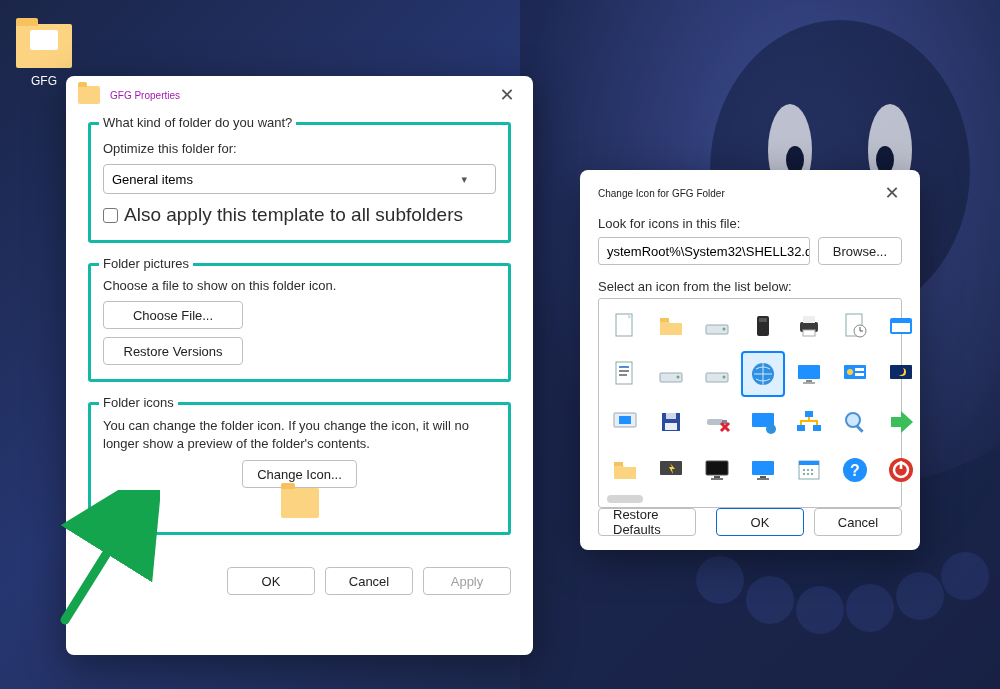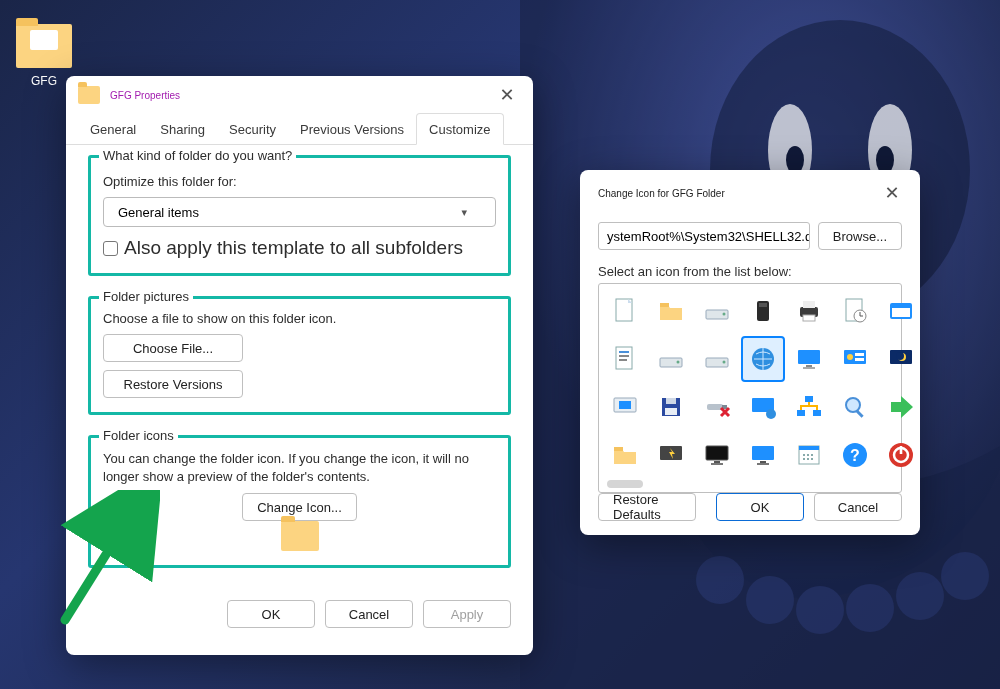--- a/index.html
+++ b/index.html
@@ -45,21 +45,21 @@
   .tab.active { background:#fff; border:1px solid #ddd; border-bottom:1px solid #fff; border-radius:4px 4px 0 0; position:relative; top:1px; }
   .pane { padding:10px 22px 0 22px; }
   .group {
     border:3px solid #14b8a6; border-radius:3px; padding:10px 12px 14px; margin-bottom:20px; position:relative;
   }
   .group-label {
     position:absolute; top:-10px; left:8px; background:#fff; padding:0 4px; font-size:13px; color:#2d2d2d;
   }
   .group .text { font-size:13px; color:#2d2d2d; margin:2px 0 8px 0; }
   .select {
-    width:100%; height:30px; border:1px solid #bbb; border-radius:4px; font-size:13px; padding:0 28px 0 14px;
+    width:100%; height:30px; border:1px solid #bbb; border-radius:4px; font-size:13px; padding:0 28px 0 8px;
     display:flex; align-items:center; justify-content:space-between; cursor:pointer; margin-bottom:10px;
   }
   .chev { font-size:11px; color:#555; }
   .checkbox-row { display:flex; align-items:center; gap:6px; font-size:19px; color:#2d2d2d; }
   .checkbox-box { width:15px; height:15px; border:1px solid #777; border-radius:3px; background:#fff; cursor:pointer; }
   .btn {
     height:28px; padding:0 14px; border:1px solid #bfbfbf; border-radius:4px; background:#fff; font-size:13px;
     color:#222; cursor:pointer; display:inline-flex; align-items:center; justify-content:center;
   }
   .btn.wide { min-width:88px; }
@@ -129,27 +129,20 @@
       </div>
     <div>GFG</div>
   </div>
 
   <div class="window" style="left:66px; top:76px; width:467px; height:579px;">
     <div class="titlebar">
       <div class="folder-mini"></div>
       <div class="title">GFG Properties</div>
       <div class="close-x">✕</div>
     </div>
-    <div class="tabs">
-      <div class="tab">General</div>
-      <div class="tab">Sharing</div>
-      <div class="tab">Security</div>
-      <div class="tab">Previous Versions</div>
-      <div class="tab active">Customize</div>
-    </div>
 
     <div class="pane">
 
       <div class="group" style="padding-top:14px;">
         <div class="group-label">What kind of folder do you want?</div>
         <div class="text">Optimize this folder for:</div>
         <div class="select">
           <span>General items</span>
           <span class="chev">▾</span>
         </div>
@@ -194,20 +187,21 @@
     </defs>
     <line x1="15" y1="130" x2="85" y2="18" stroke="#14a44d" stroke-width="9" stroke-linecap="round" marker-end="url(#ah)"></line>
   </svg>
 
   <div class="window" style="left:580px; top:170px; width:340px;">
     <div class="titlebar" style="padding:12px 14px 8px 18px;">
       <div class="ci-title" style="flex:1;">Change Icon for GFG Folder</div>
       <div class="close-x">✕</div>
     </div>
     <div style="padding:4px 18px 14px 18px;">
+      <div class="section-title">Look for icons in this file:</div>
       <div class="input-row">
         <div class="input">
           <span>ystemRoot%\System32\SHELL32.dll</span>
         </div>
         <div class="btn">Browse...</div>
       </div>
       <div class="section-title">Select an icon from the list below:</div>
 
       <div style="border:1px solid #bfbfbf; border-radius:3px; padding:6px 6px 4px 6px;">
         <div class="icon-list" style="border:none; padding:0;" id="icon-grid">

